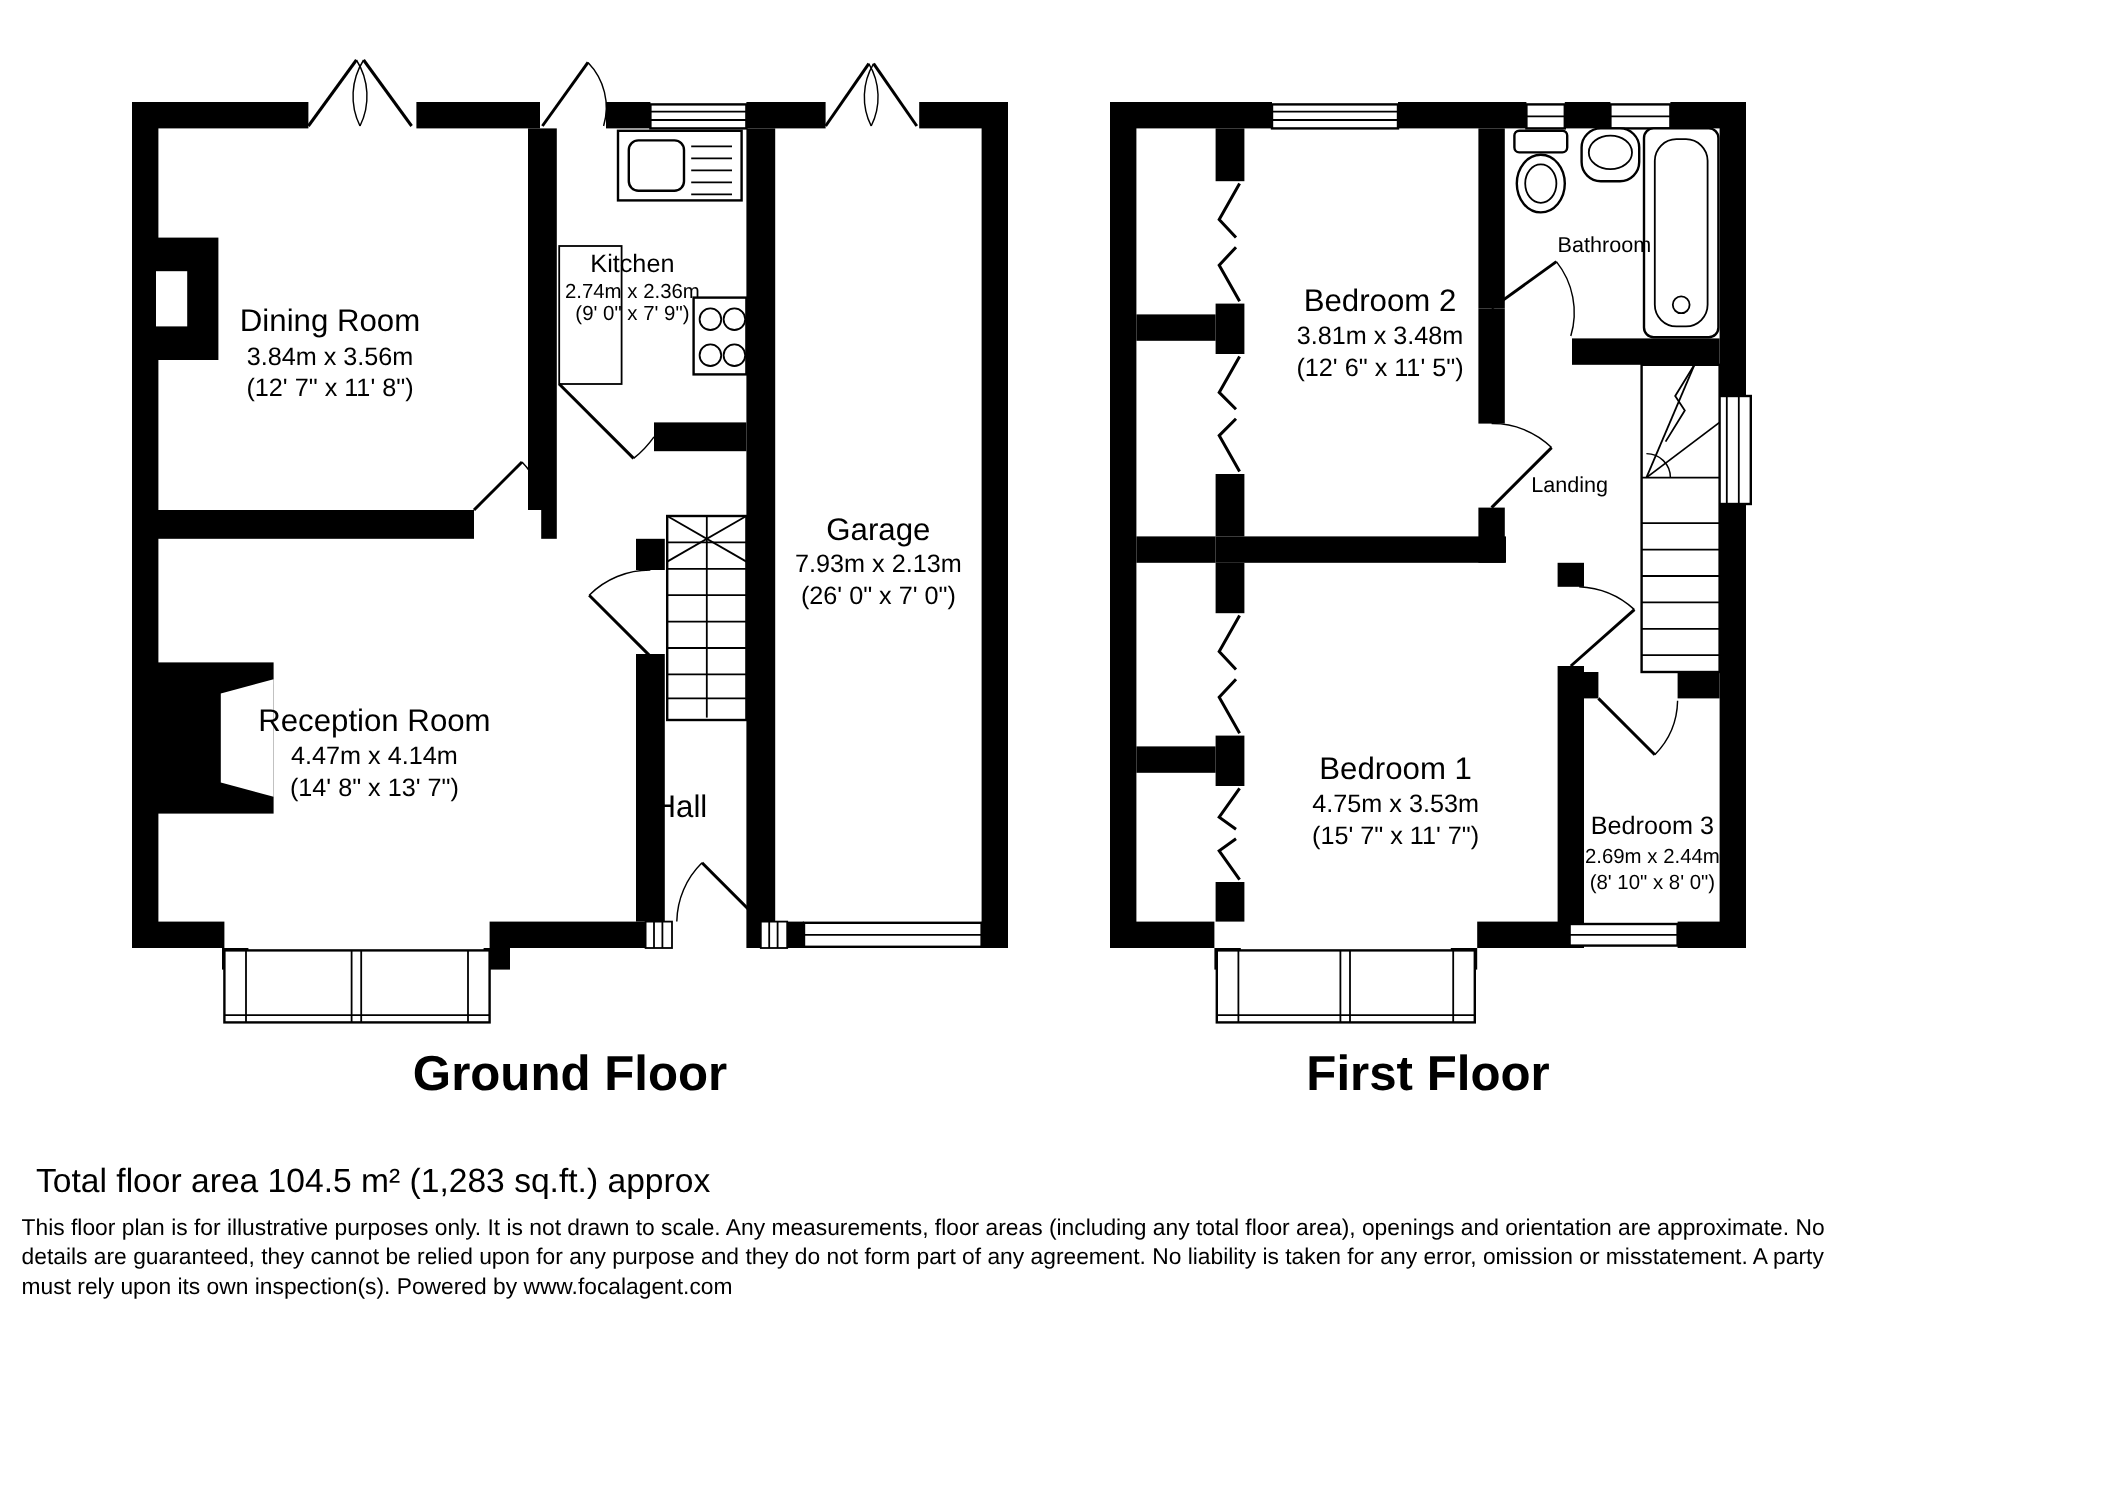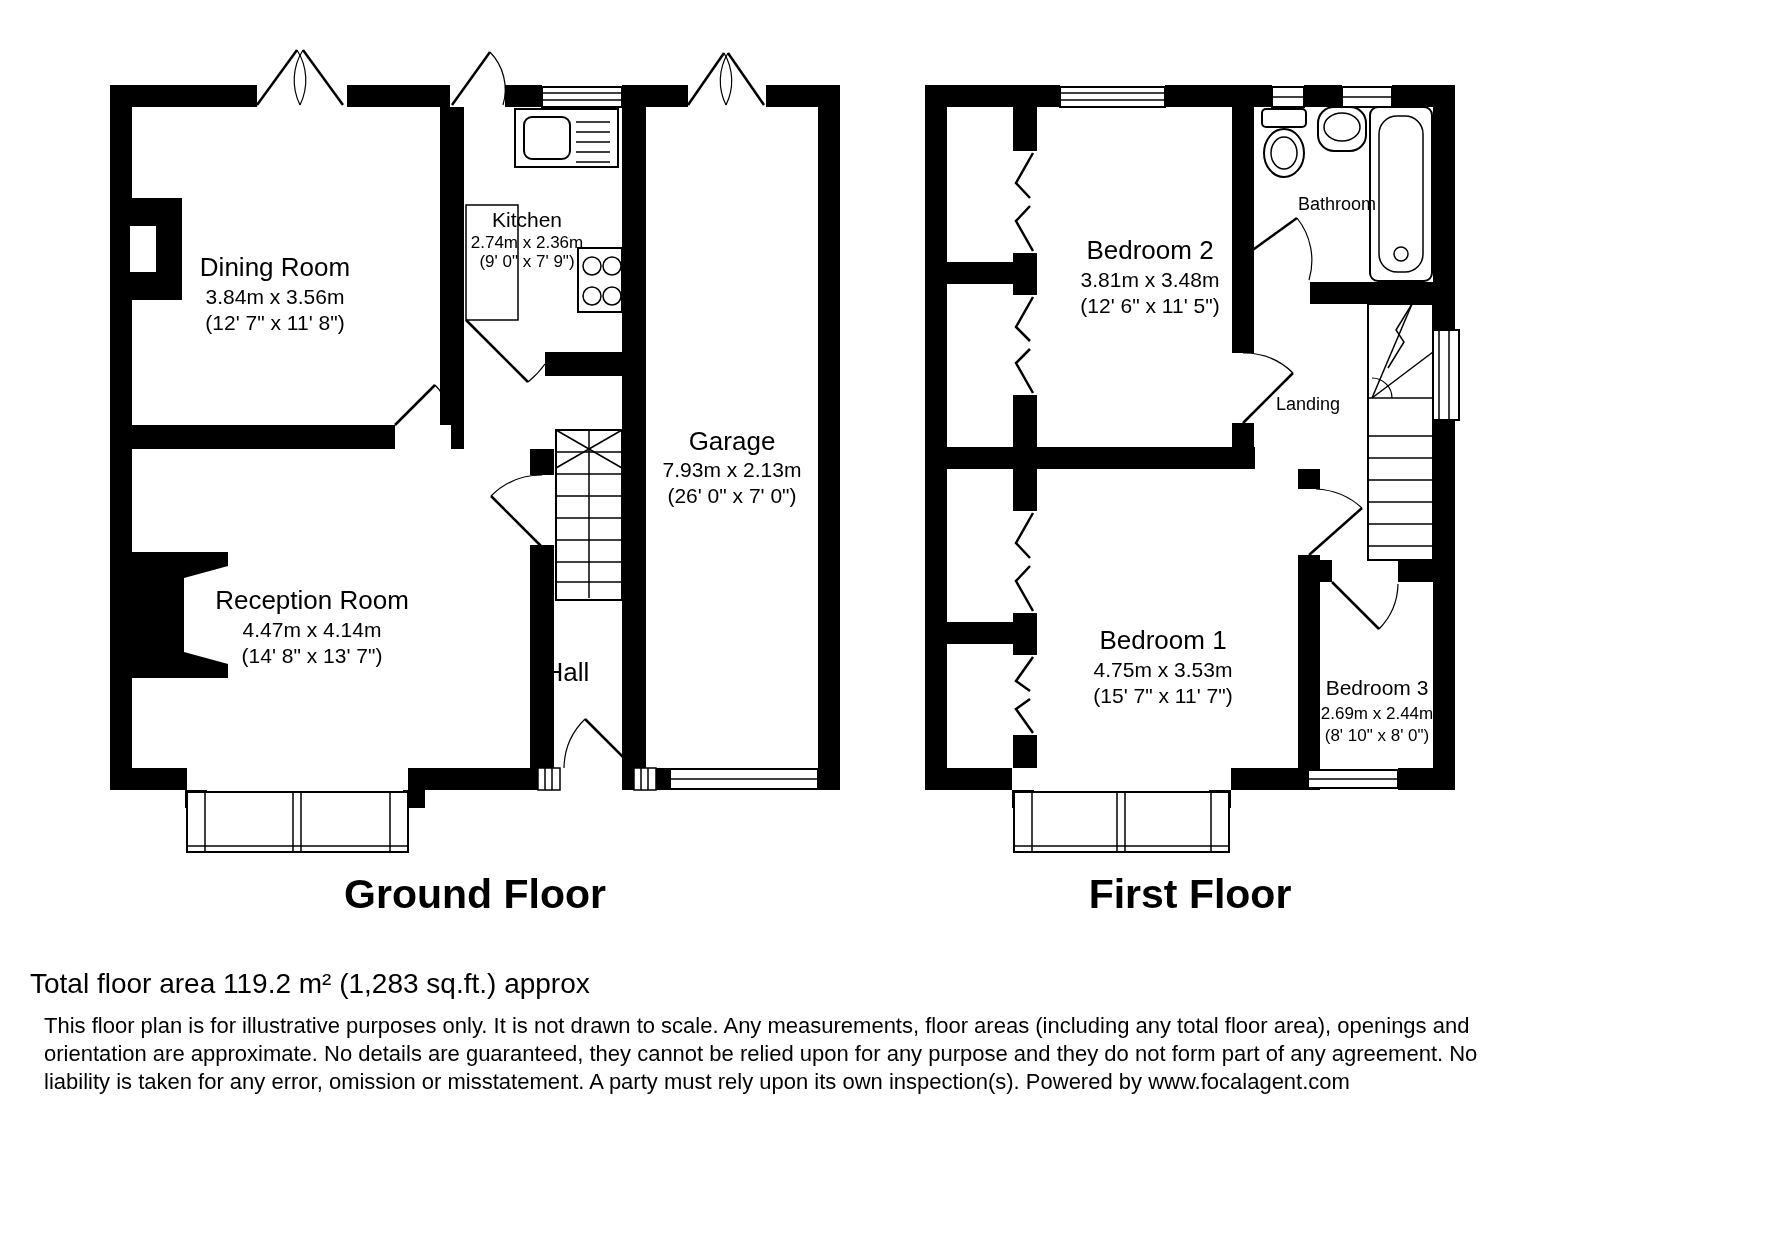--- a/index.html
+++ b/index.html
@@ -12,21 +12,21 @@
   .leaf{stroke:#000;stroke-width:2.5;fill:none;}
   .arc{fill:none;stroke:#000;stroke-width:1.2;}
   .whitefill{fill:#fff;}
   .room-name{font-size:26px;}
   .room-dims{font-size:21px;}
   .room-name-sm{font-size:21px;}
   .room-dims-sm{font-size:17px;}
   .room-name-xs{font-size:18px;}
   .floor-title{font-size:41px;font-weight:bold;}
   #total-area{position:absolute;left:30px;top:968px;font-size:28px;}
-  #disclaimer{position:absolute;left:44px;top:1012px;width:1505px;font-size:22px;line-height:1.28;}
+  #disclaimer{position:absolute;left:18px;top:1012px;width:1505px;font-size:19px;line-height:1.28;}
 </style>
 </head>
 <body>
 
 <div id="canvas">
 <svg width="1771" height="955" viewBox="0 0 1771 955">
 
   <g>
     <g>
 
@@ -321,15 +321,15 @@
     </g>
     <g>
       <text class="room-name-sm" x="1377" y="695">Bedroom 3</text>
       <text class="room-dims-sm" x="1377" y="719">2.69m x 2.44m</text>
       <text class="room-dims-sm" x="1377" y="741">(8' 10" x 8' 0")</text>
     </g>
     <text class="floor-title" x="1190" y="908">First Floor</text>
   </g>
 </svg>
 
-<div id="total-area">Total floor area 119.2 m² (1,283 sq.ft.) approx</div>
+<div id="total-area">Total floor area 104.5 m² (1,283 sq.ft.) approx</div>
 <div id="disclaimer">This floor plan is for illustrative purposes only. It is not drawn to scale. Any measurements, floor areas (including any total floor area), openings and orientation are approximate. No details are guaranteed, they cannot be relied upon for any purpose and they do not form part of any agreement. No liability is taken for any error, omission or misstatement. A party must rely upon its own inspection(s). Powered by www.focalagent.com</div>
 </div>
 
 </body></html>

